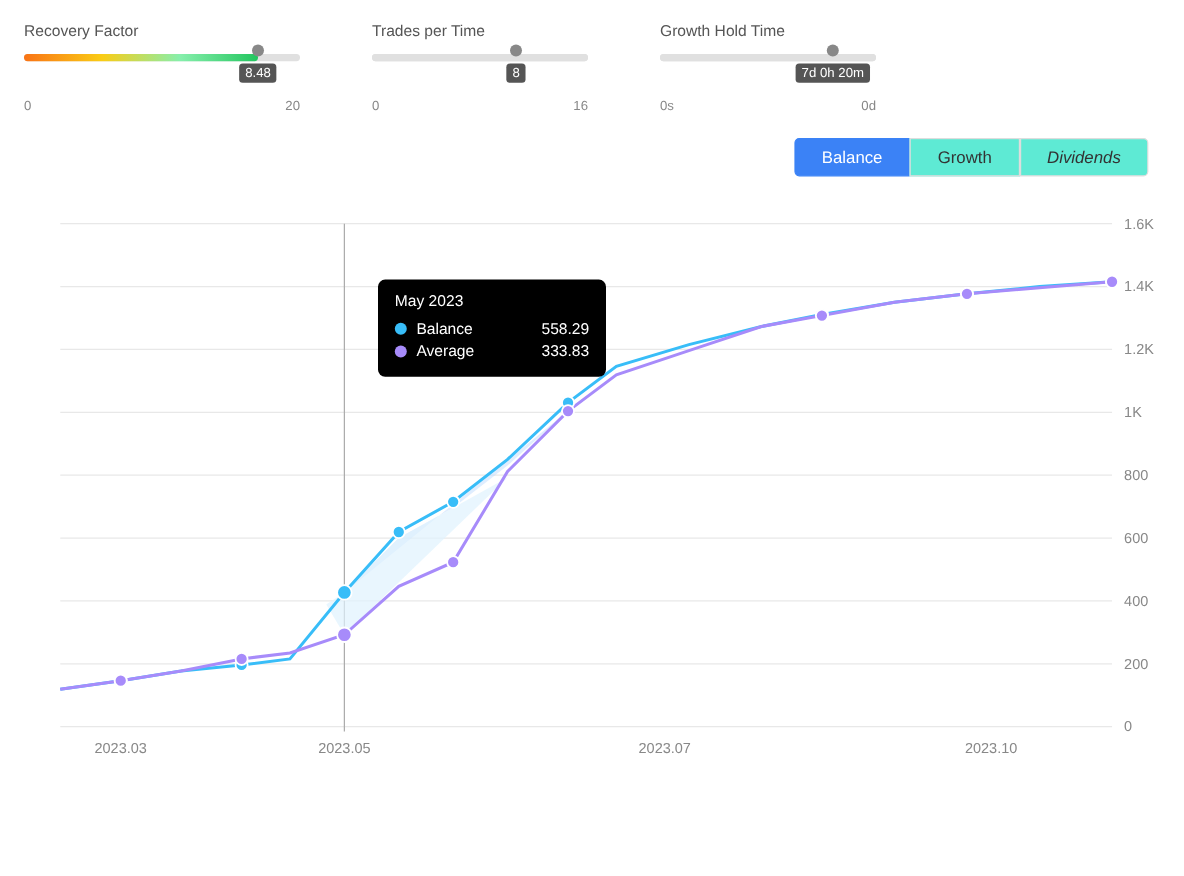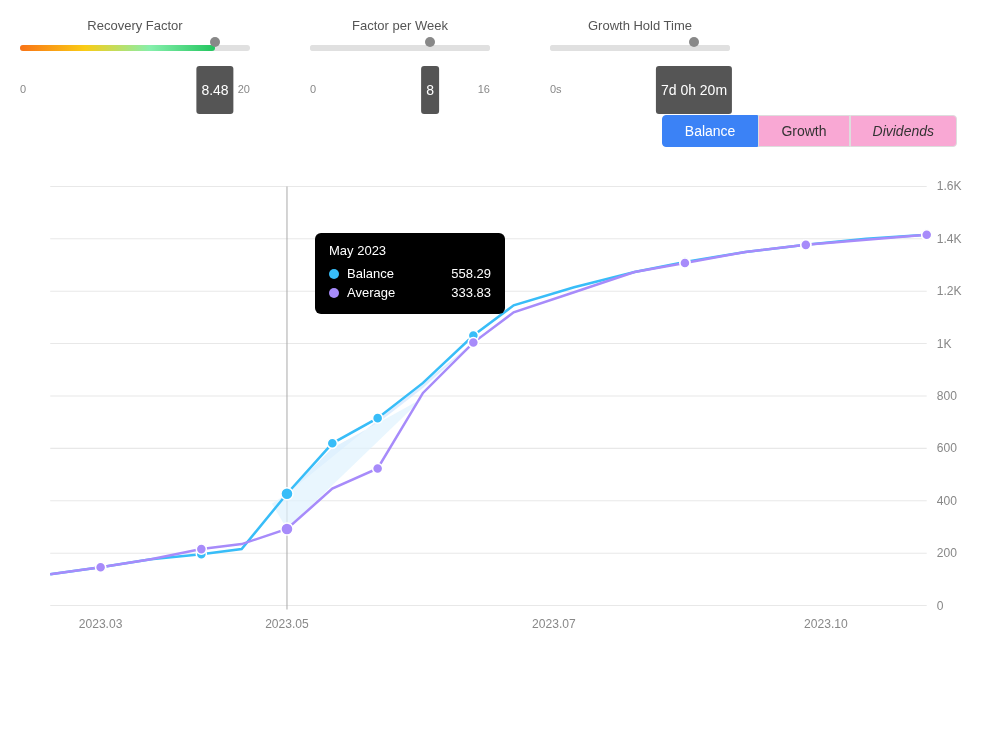--- a/index.html
+++ b/index.html
@@ -20,21 +20,20 @@
     .metric-block {
       display: flex;
       flex-direction: column;
       min-width: 180px;
     }
     .metric-block.wide { min-width: 230px; }
     .metric-label {
       font-size: 13px;
       color: #555;
       margin-bottom: 6px;
-      text-align: center;
     }
     .slider-container {
       position: relative;
       width: 100%;
       height: 18px;
       margin-bottom: 4px;
     }
     .slider-track {
       position: absolute;
       top: 6px;
@@ -55,25 +54,25 @@
       position: absolute;
       top: -2px;
       width: 10px;
       height: 10px;
       background: #888;
       border-radius: 50%;
       transform: translateX(-50%);
     }
     .thumb-label {
       position: absolute;
-      top: 27px;
+      top: 14px;
       background: #555;
       color: #fff;
-      font-size: 14px;
-      padding: 16px 5px;
+      font-size: 11px;
+      padding: 2px 5px;
       border-radius: 3px;
       transform: translateX(-50%);
       white-space: nowrap;
     }
     .slider-range {
       display: flex;
       justify-content: space-between;
       font-size: 11px;
       color: #888;
       margin-top: 22px;
@@ -82,21 +81,21 @@
     .tab-section {
       display: flex;
       justify-content: flex-end;
       padding: 10px 30px 6px 0;
       gap: 0;
     }
     .tab-btn {
       padding: 7px 22px;
       font-size: 14px;
       border: 1px solid #ddd;
-      background: #f9a8d4;
+      background: #5eead4;
       color: #333;
       cursor: pointer;
     }
     .tab-btn.active {
       background: #3b82f6;
       color: #fff;
       border-color: #3b82f6;
     }
     .tab-btn:first-child { border-radius: 4px 0 0 4px; }
     .tab-btn:last-child { border-radius: 0 4px 4px 0; font-style: italic; }
@@ -158,21 +157,21 @@
       <div class="slider-thumb" style="left: 84.8%;"></div>
       <span class="thumb-label" style="left: 84.8%;">8.48</span>
     </div>
     <div class="slider-range">
       <span>0</span>
       <span>20</span>
     </div>
   </div>
 
   <div class="metric-block">
-    <span class="metric-label">Factor per Week</span>
+    <span class="metric-label">Trades per Time</span>
     <div class="slider-container">
       <div class="slider-track">
         <div style="height:100%; border-radius:3px; background:#e0e0e0; width:100%;"></div>
       </div>
       <div class="slider-thumb" style="left: 66.7%;"></div>
       <span class="thumb-label" style="left: 66.7%;">8</span>
     </div>
     <div class="slider-range">
       <span>0</span>
       <span>16</span>

